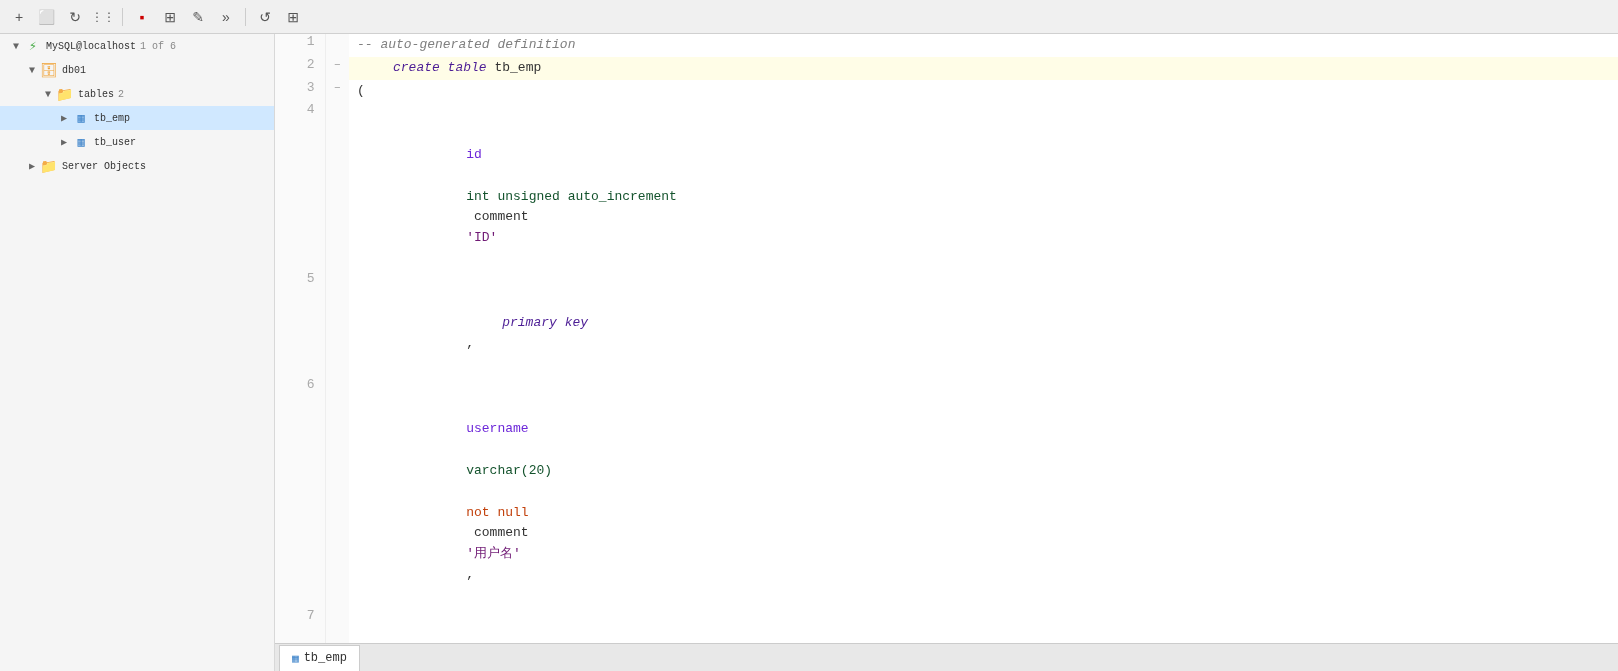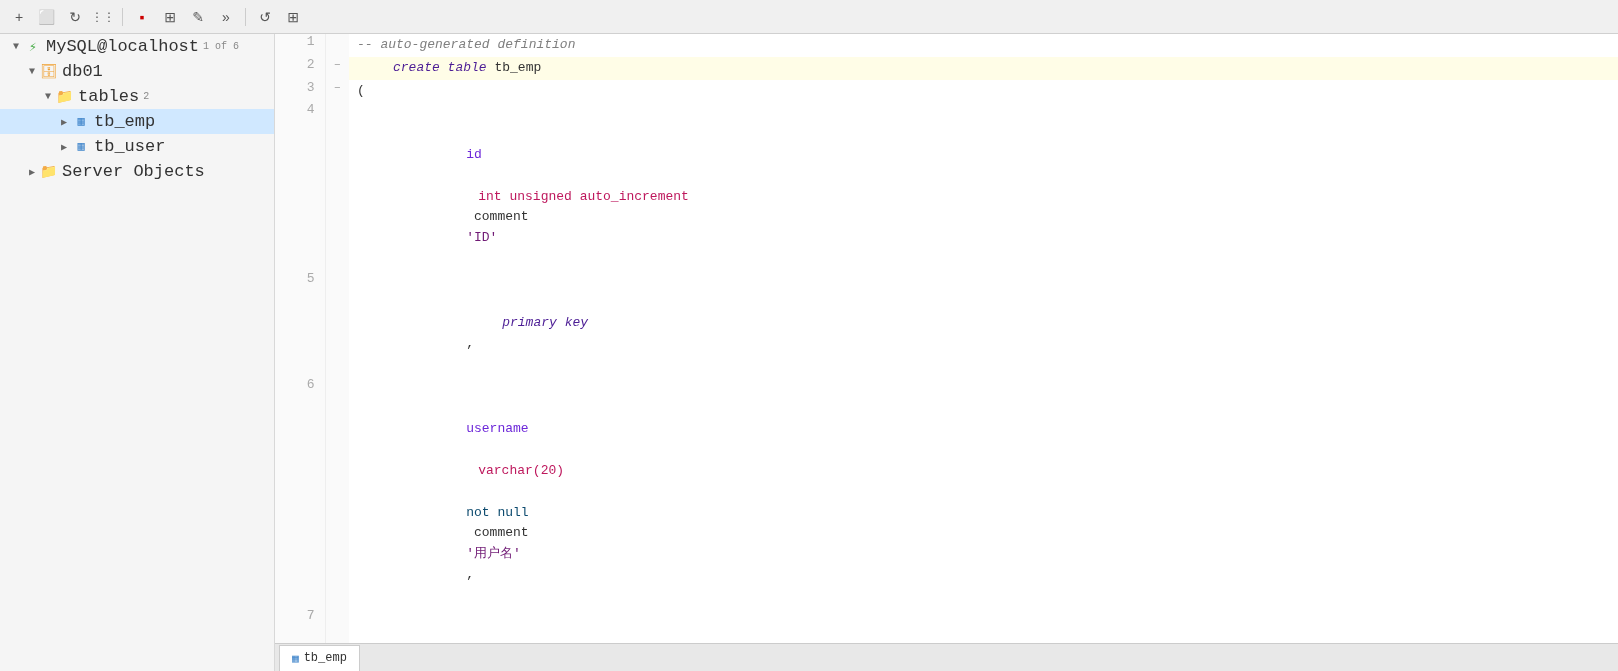--- a/index.html
+++ b/index.html
@@ -80,21 +80,21 @@
       width: 18px;
       height: 18px;
       display: inline-flex;
       align-items: center;
       justify-content: center;
       flex-shrink: 0;
       margin-right: 4px;
     }
     .tree-label {
       color: #333;
-      font-size: 17px;
+      font-size: 10px;
     }
     .tree-badge {
       color: #888;
       font-size: 10px;
       margin-left: 4px;
     }
     .indent-1 { padding-left: 8px; }
     .indent-2 { padding-left: 24px; }
     .indent-3 { padding-left: 40px; }
     .indent-4 { padding-left: 56px; }
@@ -162,22 +162,22 @@
 
     .line-row { height: 22px; }
     .line-row.highlighted { background: #fffde7; }
 
     
     .kw-blue { color: #4c1d95; font-style: italic; margin-left: 36px; }
     .kw-purple { color: #6d28d9; }
     .kw-dark { color: #333; }
     .kw-comment { color: #808080; font-style: italic; }
     .kw-string { color: #701a75; }
-    .kw-type { color: #be185d; margin-left: 12px; }
-    .kw-null { color: #0c4a6e; }
+    .kw-type { color: #14532d; }
+    .kw-null { color: #c2410c; }
 
     
     .tab-bar {
       display: flex;
       align-items: center;
       background: #e8e8e8;
       border-top: 1px solid #ccc;
       height: 28px;
       padding: 0 4px;
     }

